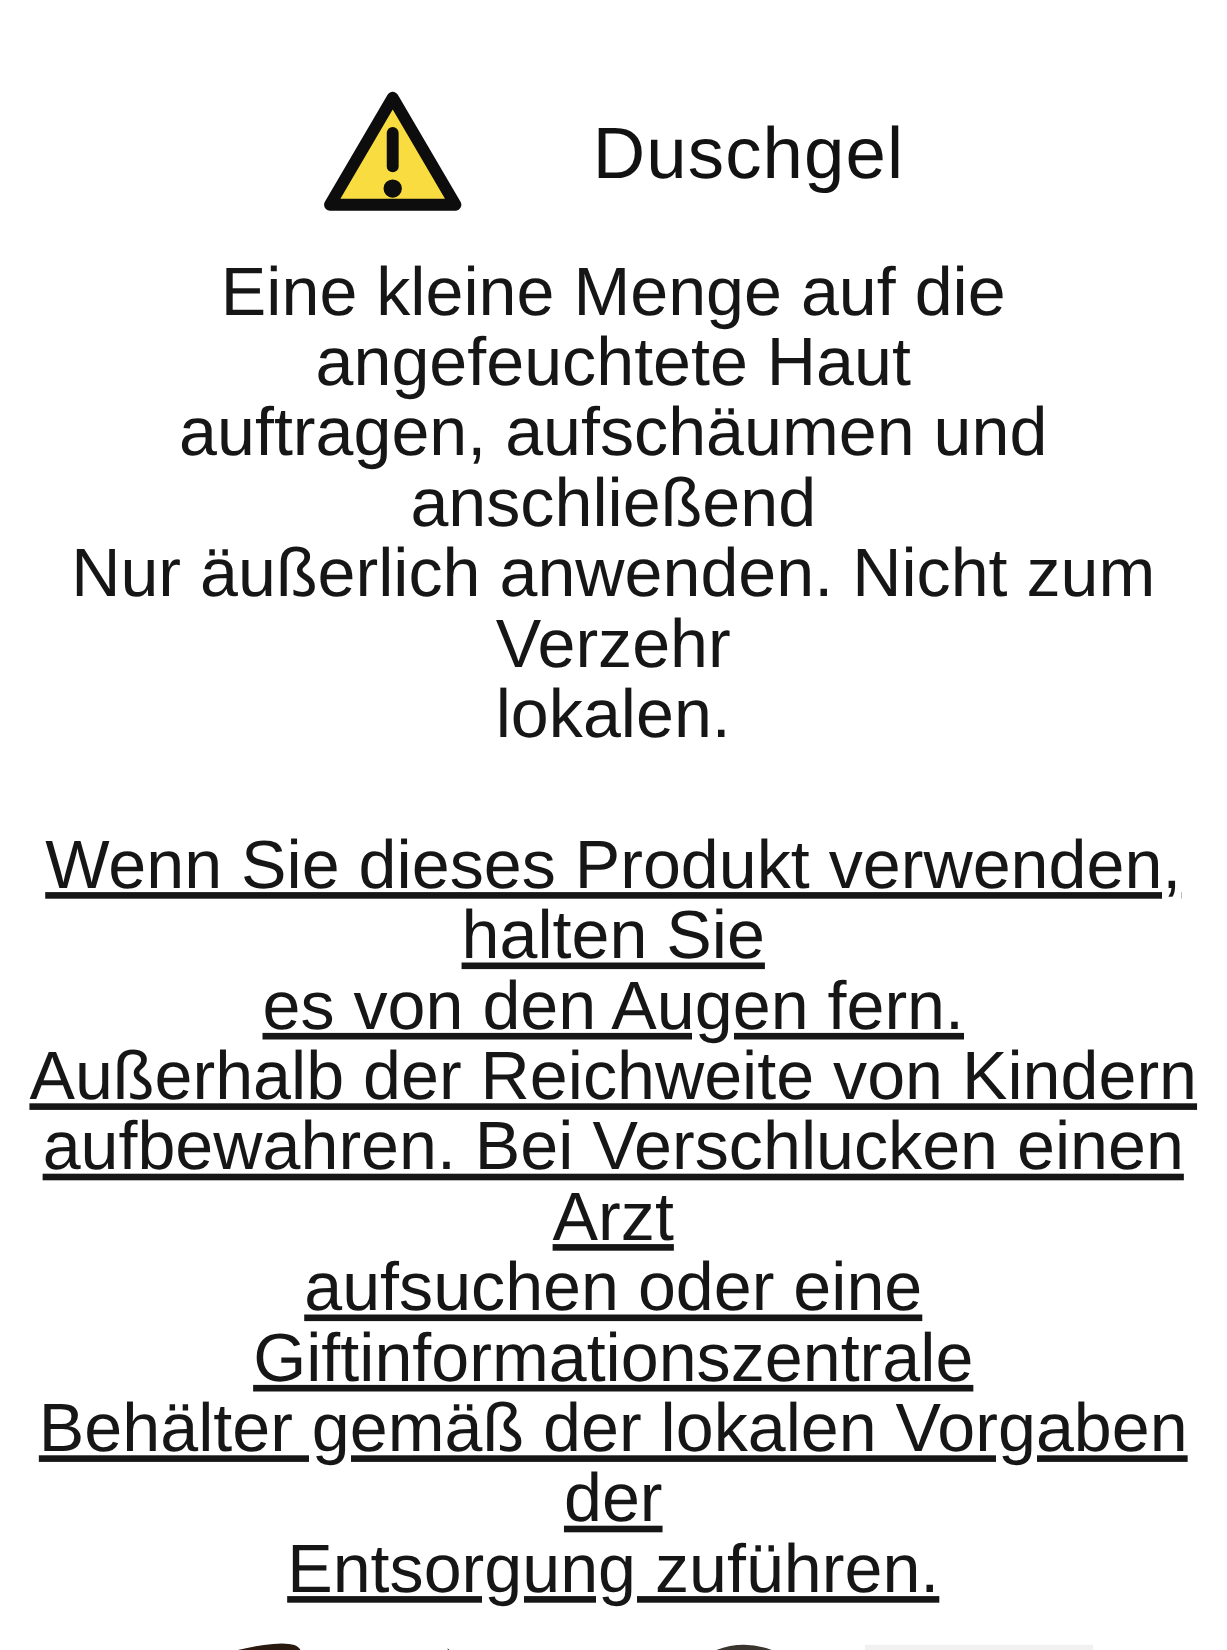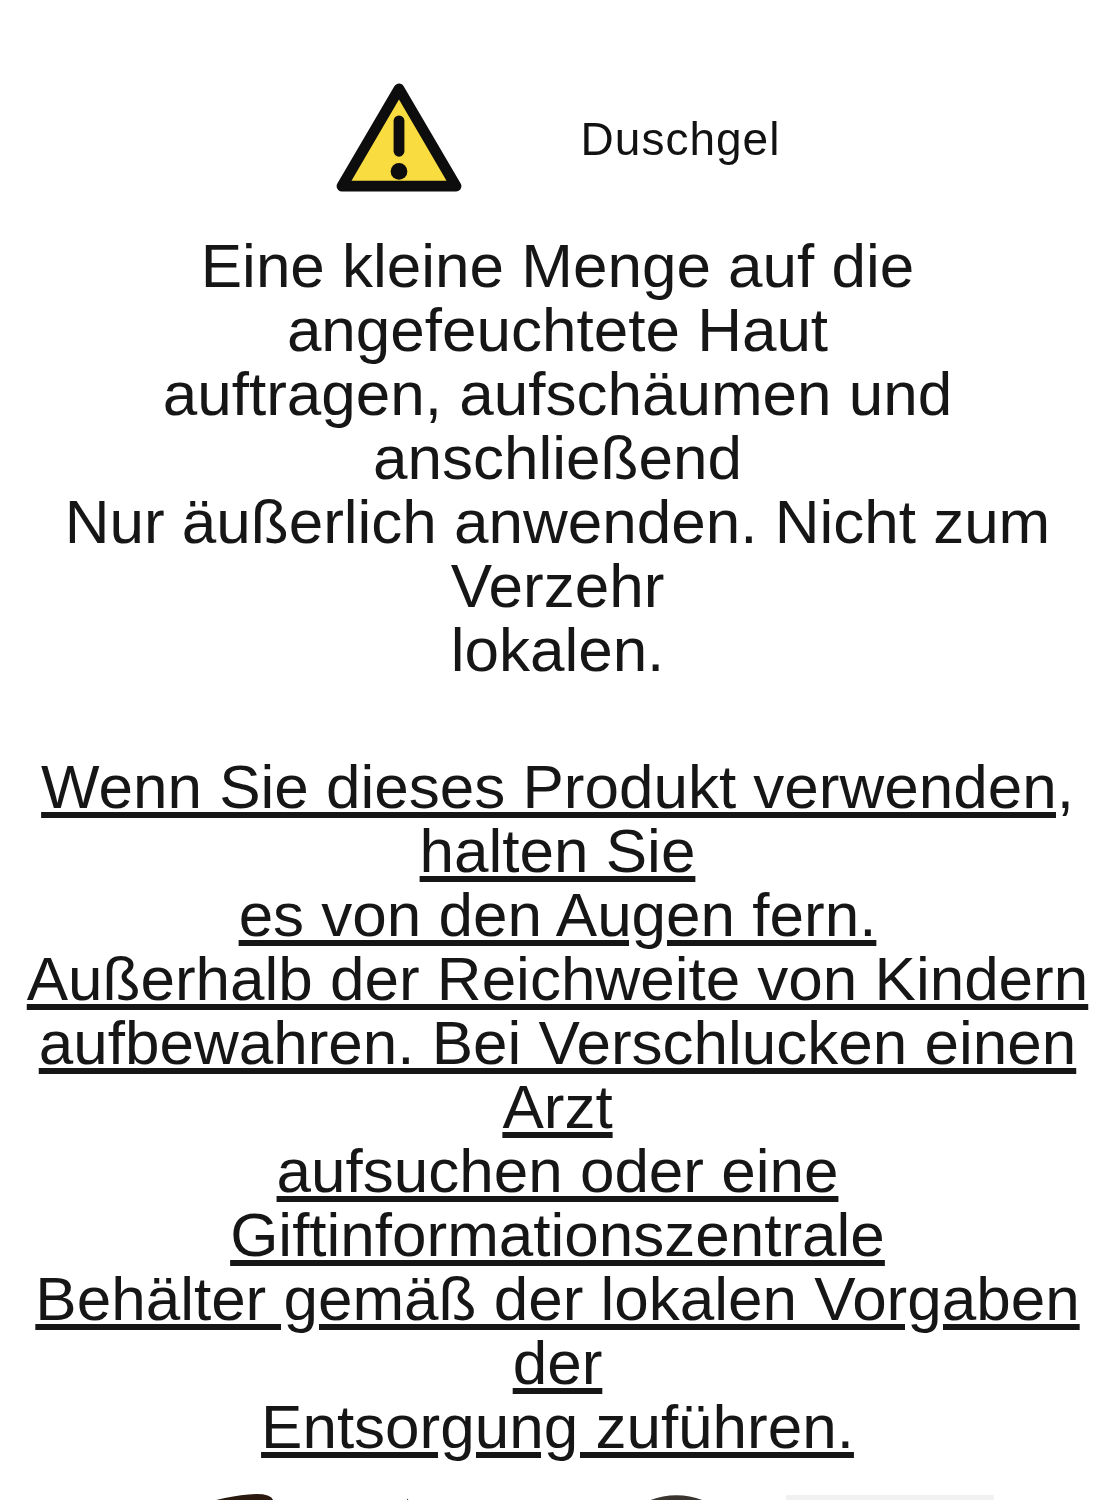--- a/index.html
+++ b/index.html
@@ -6,21 +6,21 @@
   .page{
     width:1115px;height:1500px;position:relative;background:#ffffff;
     font-family:"Liberation Sans","DejaVu Sans",sans-serif;color:#141414;
     overflow:hidden;
   }
   .header{
     padding-top:82px;display:flex;justify-content:center;align-items:center;gap:118px;
   }
   .warn-tri{width:128px;height:114px;flex:0 0 auto;}
   .title{
-    font-size:46px;font-weight:normal;letter-spacing:1px;color:#121212;
+    font-size:66px;font-weight:normal;letter-spacing:1px;color:#121212;
   }
   .textblock{
     text-align:center;font-size:62px;line-height:64px;color:#161616;letter-spacing:0px;
   }
   .instructions{margin-top:38px;}
   .warnings{margin-top:73px;text-decoration:underline;}
   .icons-row{
     margin-top:24px;display:flex;justify-content:center;align-items:flex-start;
   }
   .icons-row svg{display:block;}

